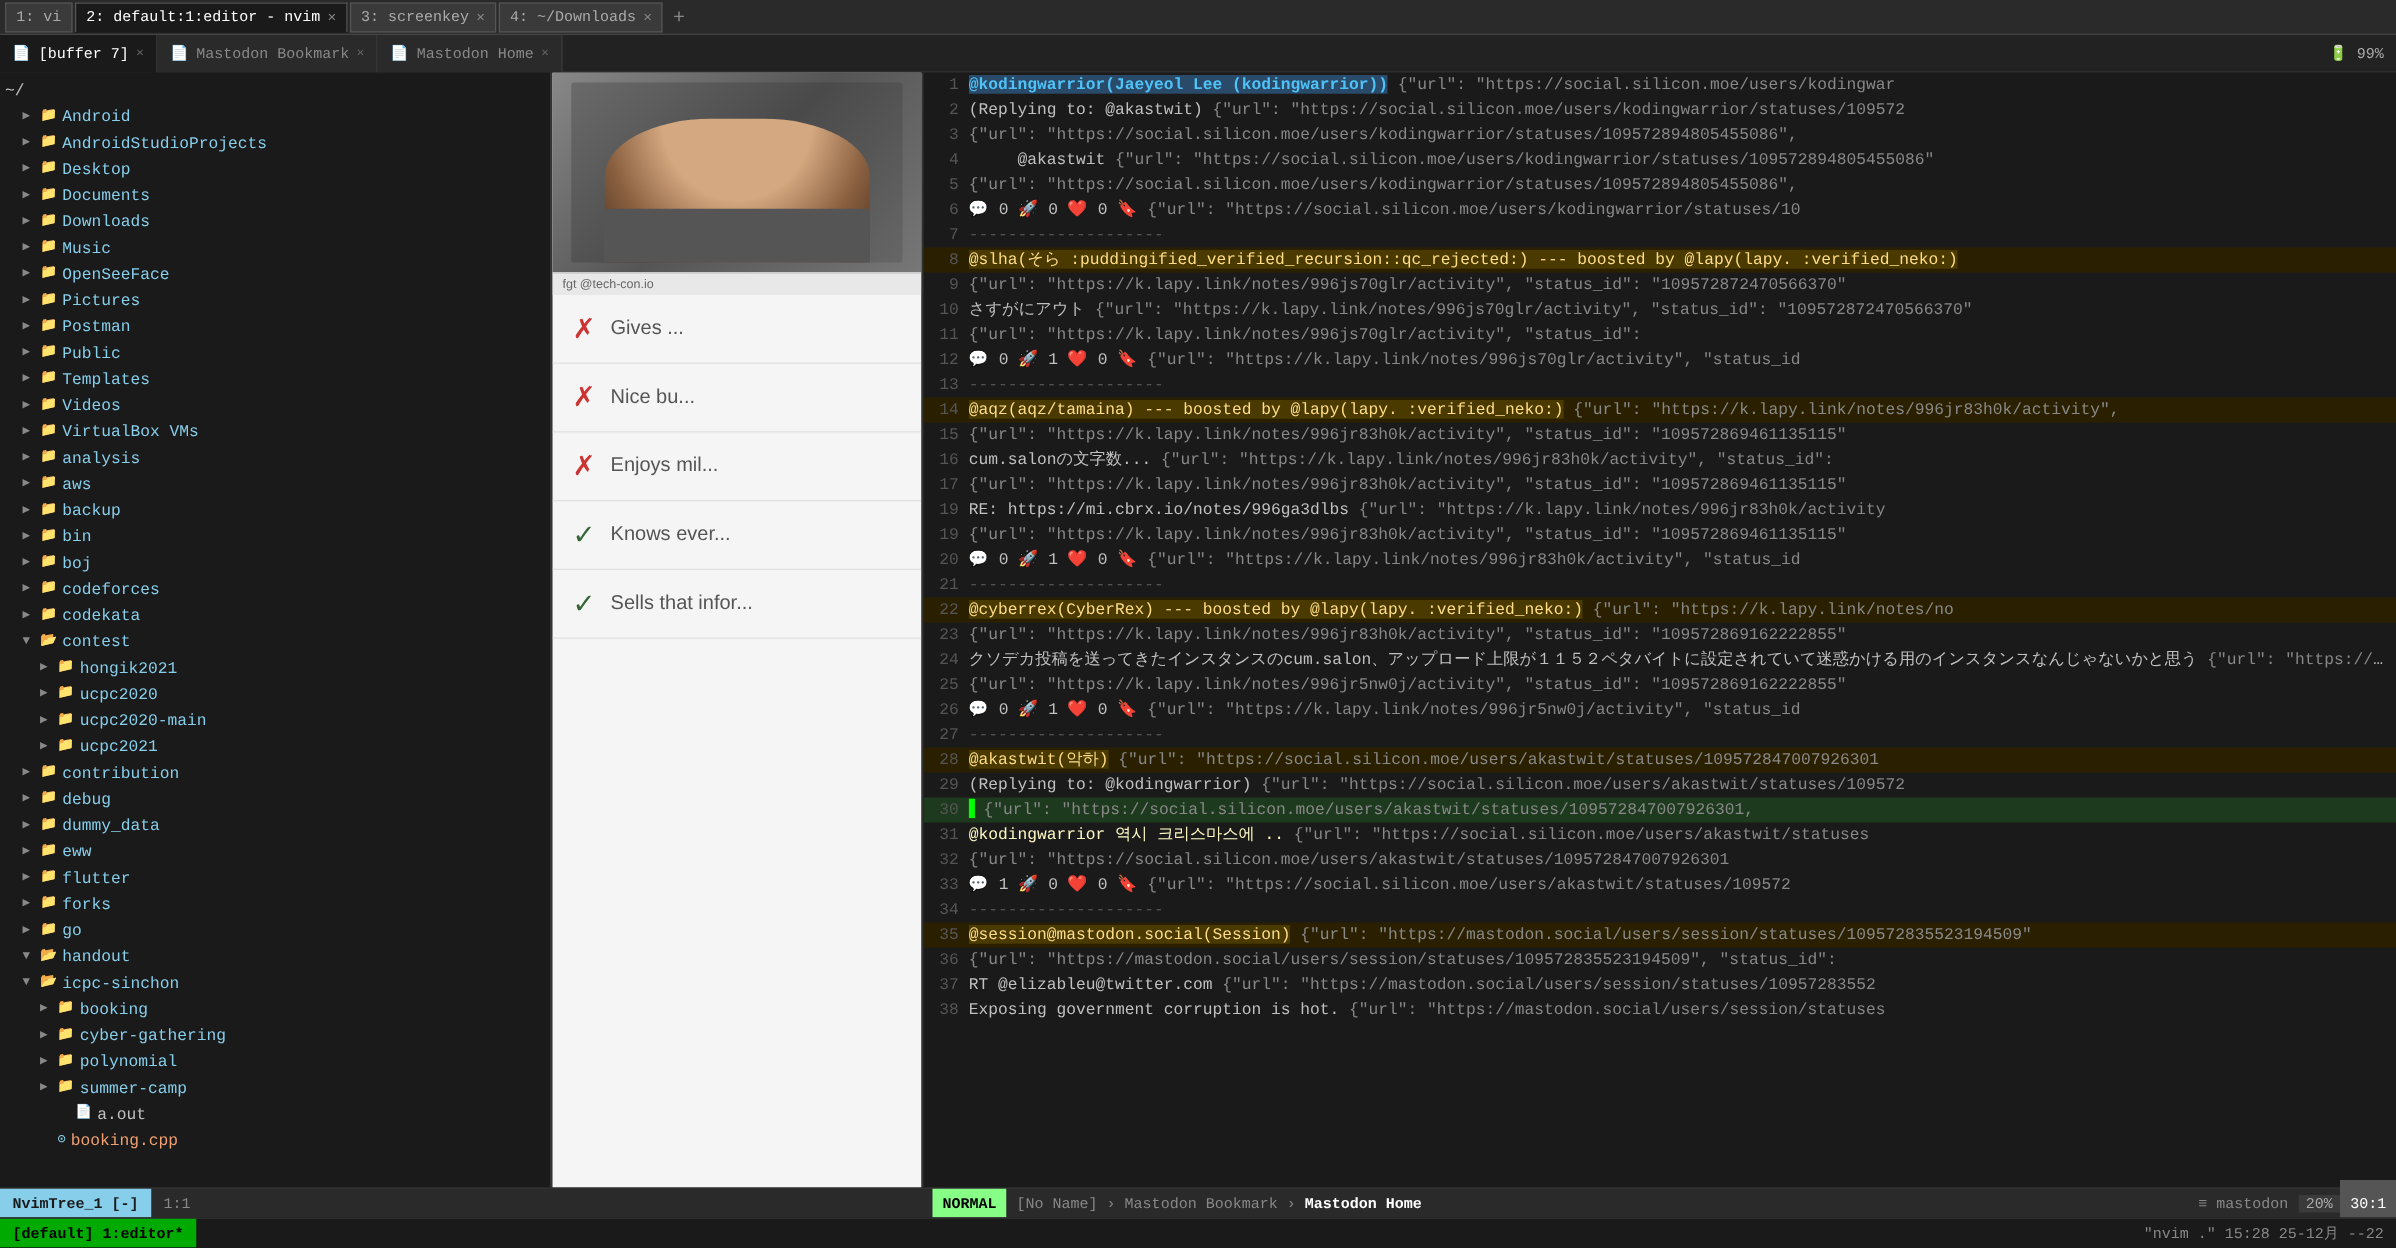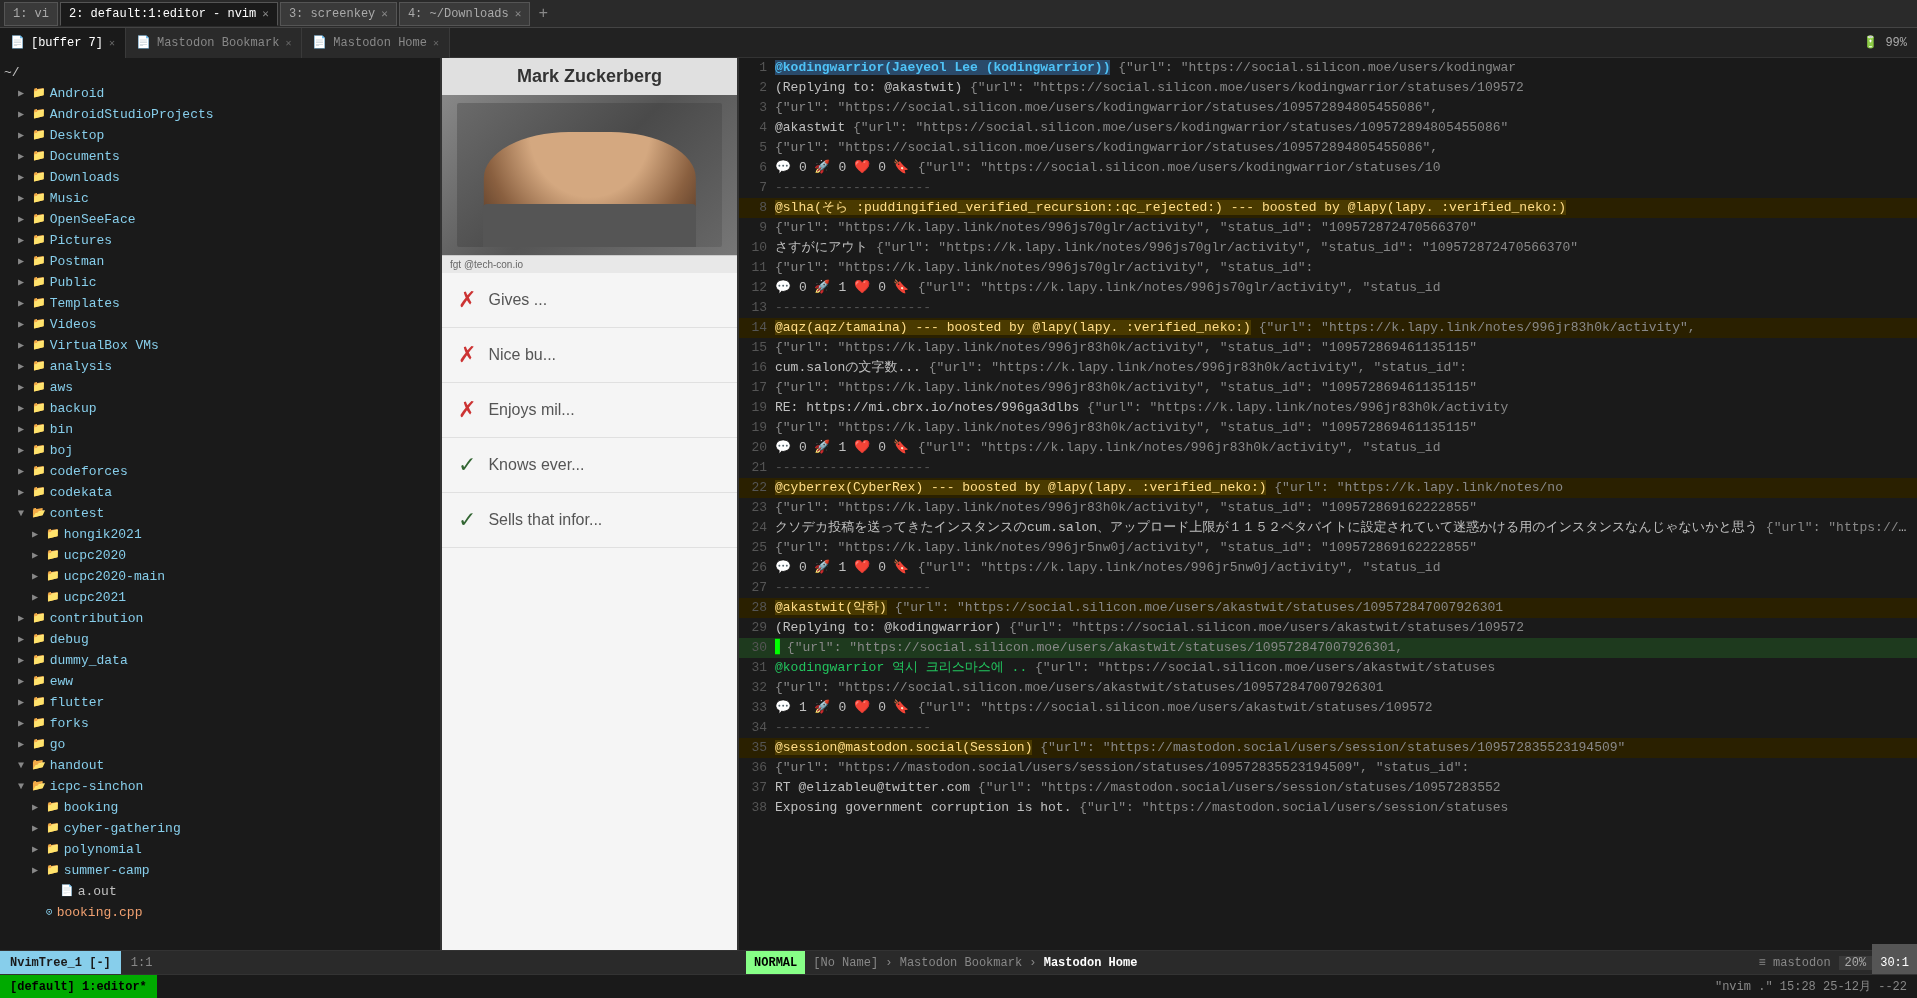--- a/index.html
+++ b/index.html
@@ -600,21 +600,20 @@
       <span class="tree-indent" style="width:28px"></span>
       <span class="tree-arrow"> </span>
       <span style="color:#87ceeb;font-size:11px;margin-right:4px;">⊙</span>
         <span class="tree-name cpp">booking.cpp</span>
     </div>
   </div>
 
   <div class="divider-line"></div>
 
   <div class="presentation-panel">
-    <div class="pres-header">Mark Zuckerberg</div>
     <div class="pres-image">
       <div class="pres-image-inner">
         <div class="face-overlay"></div>
 
         <div style="position:absolute;bottom:0;left:10%;width:80%;height:30%;background:#555;border-radius:4px 4px 0 0;"></div>
       </div>
     </div>
     <div class="pres-url">fgt @tech-con.io</div>
     <div class="pres-item">
       <span class="pres-x">✗</span>
@@ -648,21 +647,21 @@
     <div class="code-line">
       <span class="line-num">2</span>
       <span class="line-content"><span style="color:#c0c0c0;">(Replying to: @akastwit)</span><span style="color:#888;">  {"url": "https://social.silicon.moe/users/kodingwarrior/statuses/109572</span></span>
     </div>
     <div class="code-line">
       <span class="line-num">3</span>
       <span class="line-content"><span style="color:#888;">{"url": "https://social.silicon.moe/users/kodingwarrior/statuses/109572894805455086",</span></span>
     </div>
     <div class="code-line">
       <span class="line-num">4</span>
-      <span class="line-content"><span style="color:#c0c0c0;">@akastwit</span><span style="color:#888;">  {"url": "https://social.silicon.moe/users/kodingwarrior/statuses/109572894805455086"</span></span>
+      <span class="line-content"><span style="color:#c0c0c0;margin-left:39px;">@akastwit</span><span style="color:#888;">  {"url": "https://social.silicon.moe/users/kodingwarrior/statuses/109572894805455086"</span></span>
     </div>
     <div class="code-line">
       <span class="line-num">5</span>
       <span class="line-content"><span style="color:#888;">{"url": "https://social.silicon.moe/users/kodingwarrior/statuses/109572894805455086",</span></span>
     </div>
     <div class="code-line">
       <span class="line-num">6</span>
       <span class="line-content"><span style="color:#c0c0c0;">💬  0   🚀  0   ❤️  0   🔖</span><span style="color:#888;">  {"url": "https://social.silicon.moe/users/kodingwarrior/statuses/10</span></span>
     </div>
     <div class="code-line">
@@ -756,21 +755,21 @@
     <div class="code-line">
       <span class="line-num">29</span>
       <span class="line-content"><span style="color:#c0c0c0;">(Replying to: @kodingwarrior)</span><span style="color:#888;">  {"url": "https://social.silicon.moe/users/akastwit/statuses/109572</span></span>
     </div>
     <div class="code-line" style="background:#1e3a1e;justify-content:center;">
       <span class="line-num">30</span>
       <span class="line-content"><span style="color:#00ff00;margin-right:4px;">▋</span><span style="color:#888;">{"url": "https://social.silicon.moe/users/akastwit/statuses/109572847007926301,</span></span>
     </div>
     <div class="code-line">
       <span class="line-num">31</span>
-      <span class="line-content"><span style="color:#22c55e;">@kodingwarrior 역시 크리스마스에 ..</span><span style="color:#888;">  {"url": "https://social.silicon.moe/users/akastwit/statuses</span></span>
+      <span class="line-content"><span style="color:#fef9c3;">@kodingwarrior 역시 크리스마스에 ..</span><span style="color:#888;">  {"url": "https://social.silicon.moe/users/akastwit/statuses</span></span>
     </div>
     <div class="code-line">
       <span class="line-num">32</span>
       <span class="line-content"><span style="color:#888;">{"url": "https://social.silicon.moe/users/akastwit/statuses/109572847007926301</span></span>
     </div>
     <div class="code-line">
       <span class="line-num">33</span>
       <span class="line-content"><span style="color:#c0c0c0;">💬  1   🚀  0   ❤️  0   🔖</span><span style="color:#888;">  {"url": "https://social.silicon.moe/users/akastwit/statuses/109572</span></span>
     </div>
     <div class="code-line">

